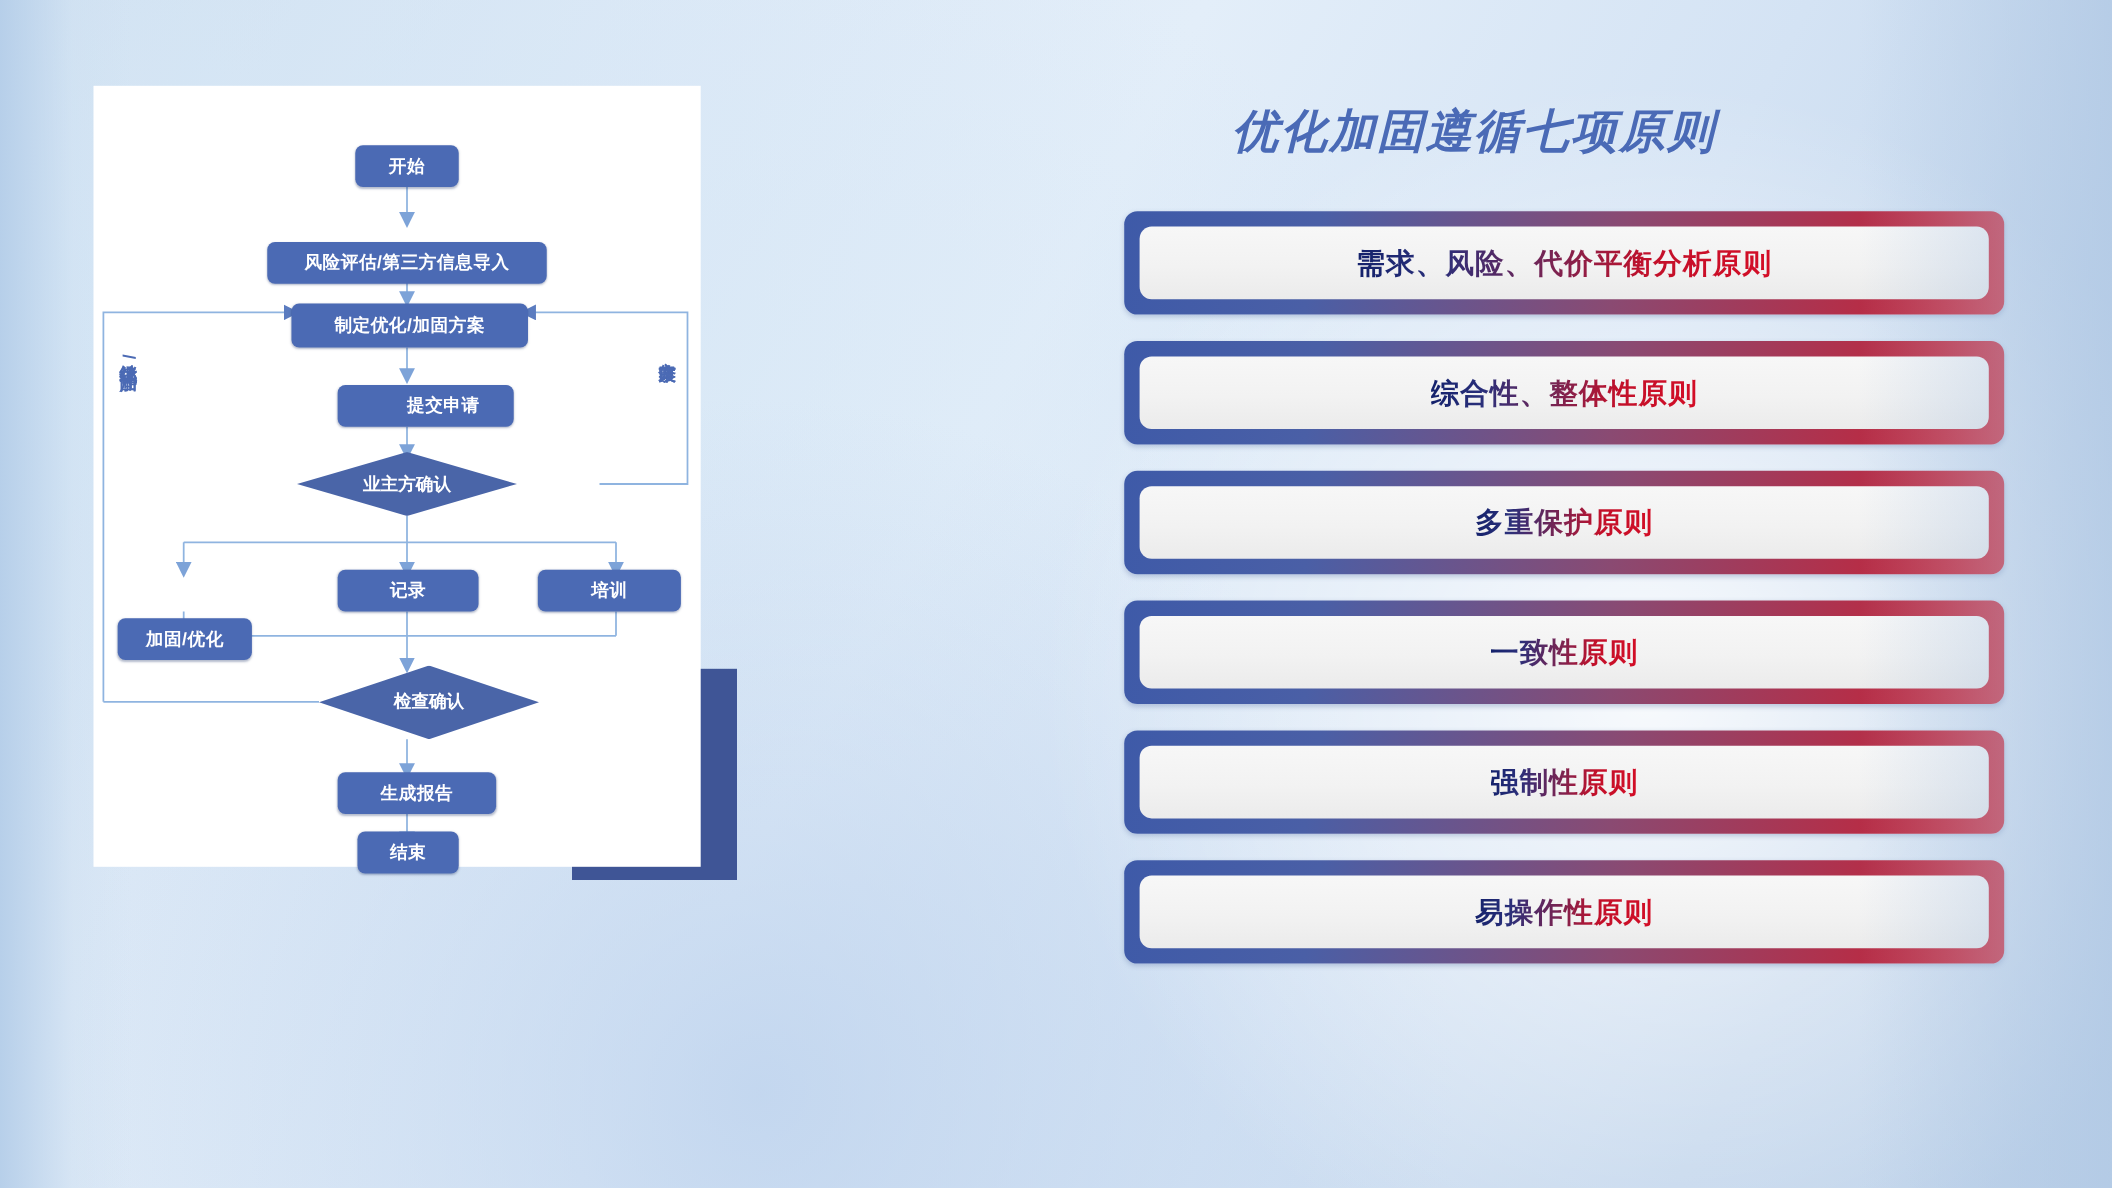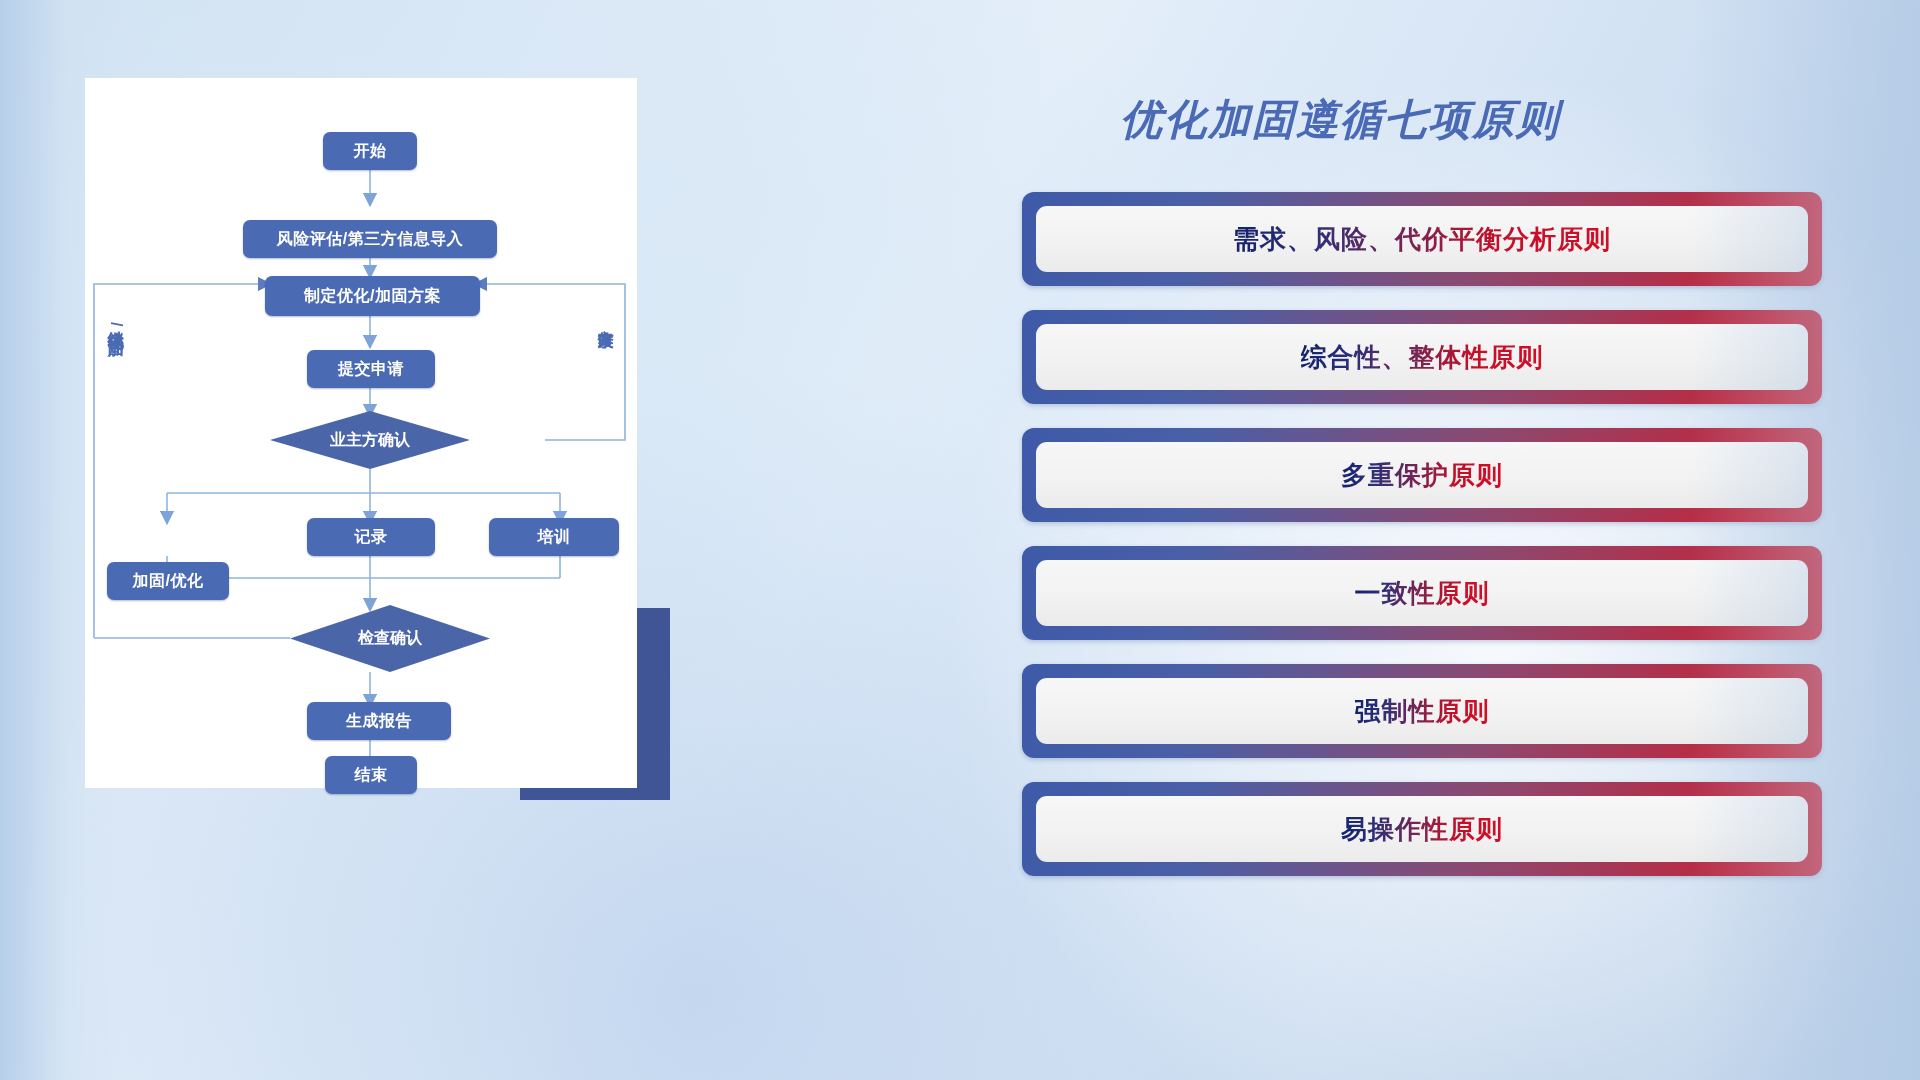--- a/index.html
+++ b/index.html
@@ -144,21 +144,21 @@
       </div>
 
       <div class="node" style="left:158px;top:126px;width:254px;height:38px;margin-top:16px;">
         <span>风险评估/第三方信息导入</span>
       </div>
 
       <div class="node" style="left:180px;top:198px;width:215px;height:40px;">
         <span>制定优化/加固方案</span>
       </div>
 
-      <div class="node" style="left:222px;top:272px;width:128px;height:38px;">
+      <div class="node" style="left:222px;top:272px;width:128px;height:38px;padding-left:32px;">
         <span>提交申请</span>
       </div>
 
       <div class="diamond" style="left:185px;top:333px;width:200px;height:58px;">
         <span>业主方确认</span>
       </div>
 
       <div class="node" style="left:22px;top:440px;width:122px;height:38px;margin-top:44px;">
         <span>加固/优化</span>
       </div>

